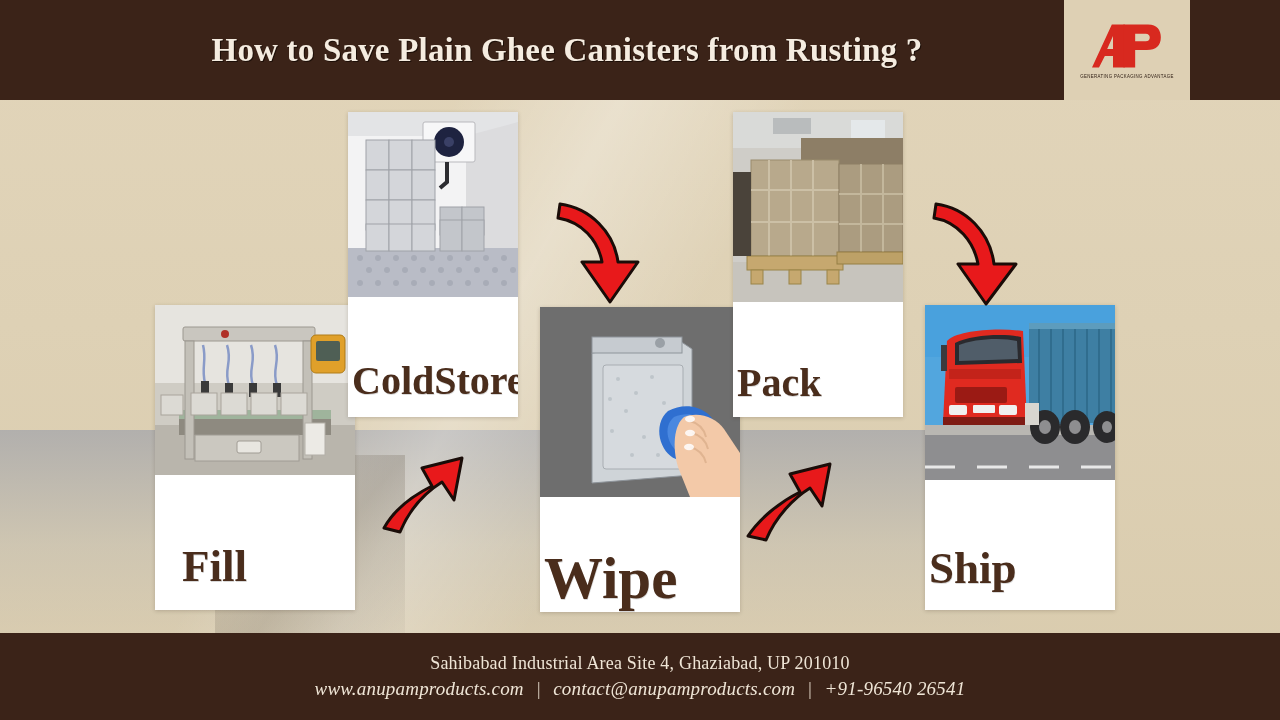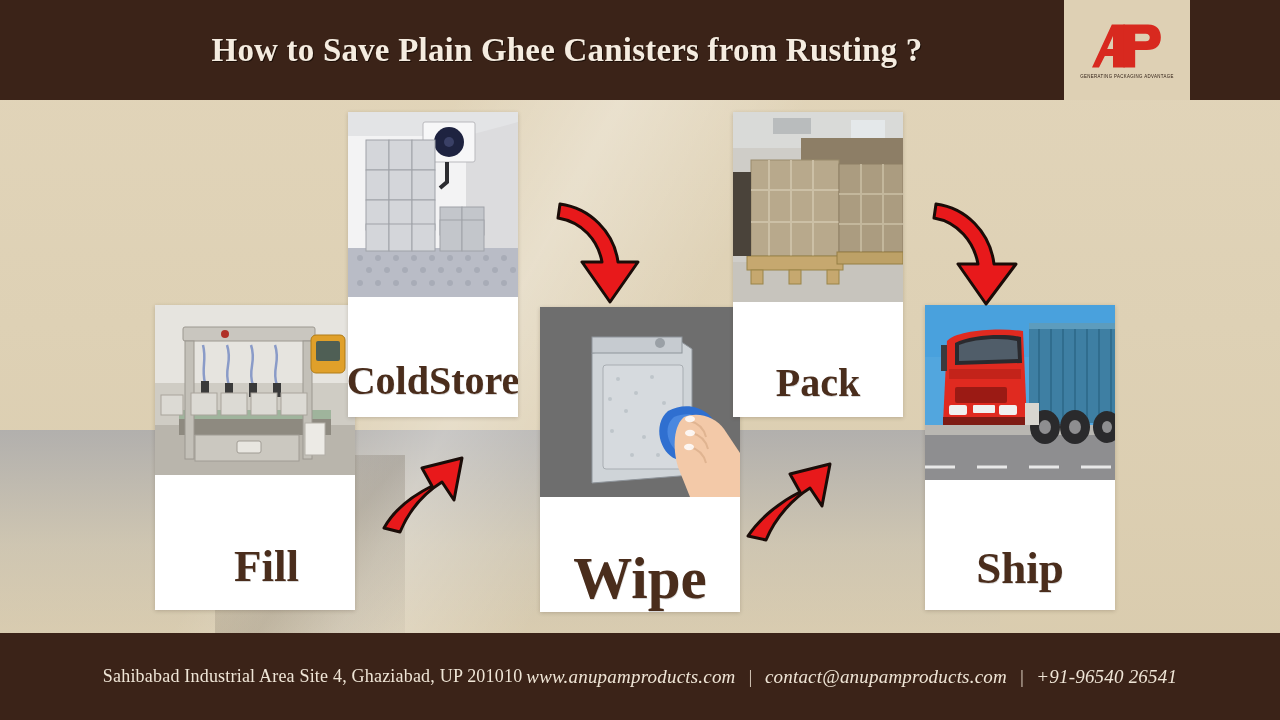--- a/index.html
+++ b/index.html
@@ -27,30 +27,30 @@
   .logo-mark{width:70px;height:50px;display:block;}
   .logo-tag{font-family:"Liberation Sans",sans-serif;font-size:4.4px;letter-spacing:.35px;
     color:#2b1a10;margin-top:3px;white-space:nowrap;transform:scaleY(1.05);}
   .title{position:absolute;left:0;top:0;width:1064px;height:100px;
     display:flex;align-items:center;justify-content:center;
     color:#f5ece0;font-size:33px;font-weight:bold;letter-spacing:.2px;
     text-shadow:1px 1px 0 #1d0f08;margin-left:35px;}
 
   
   .footer{position:absolute;left:0;top:633px;width:1280px;height:87px;background:#3b2318;
-    display:flex;flex-direction:row;align-items:center;justify-content:center;gap:4px;}
+    display:flex;flex-direction:column;align-items:center;justify-content:center;gap:4px;}
   .footer-line1{color:#efe5d6;font-size:18px;letter-spacing:.2px;}
   .footer-line2{color:#efe5d6;font-size:19px;font-style:italic;letter-spacing:.2px;white-space:nowrap;}
   .footer-sep{padding:0 7px;opacity:.85;}
 
   
   .card{position:absolute;background:#ffffff;box-shadow:0 1px 4px rgba(60,45,30,.22);
     display:flex;flex-direction:column;overflow:hidden;}
   .card .photo{width:100%;flex:0 0 auto;overflow:hidden;position:relative;}
-  .card .label{flex:1 1 auto;display:flex;align-items:center;justify-content:center;
+  .card .label{flex:1 1 auto;display:flex;align-items:center;justify-content:flex-start;
     text-align:center;color:#4a2d1c;font-weight:bold;line-height:1.02;
     text-shadow:.5px .5px 0 rgba(0,0,0,.15);padding:0 4px;margin-top:48px;}
 
   #card-fill   {left:155px;top:305px;width:200px;height:305px;}
   #card-cold   {left:348px;top:112px;width:170px;height:305px;}
   #card-wipe   {left:540px;top:307px;width:200px;height:305px;}
   #card-pack   {left:733px;top:112px;width:170px;height:305px;}
   #card-ship   {left:925px;top:305px;width:190px;height:305px;}
 
   #card-fill   .photo{height:170px;}

